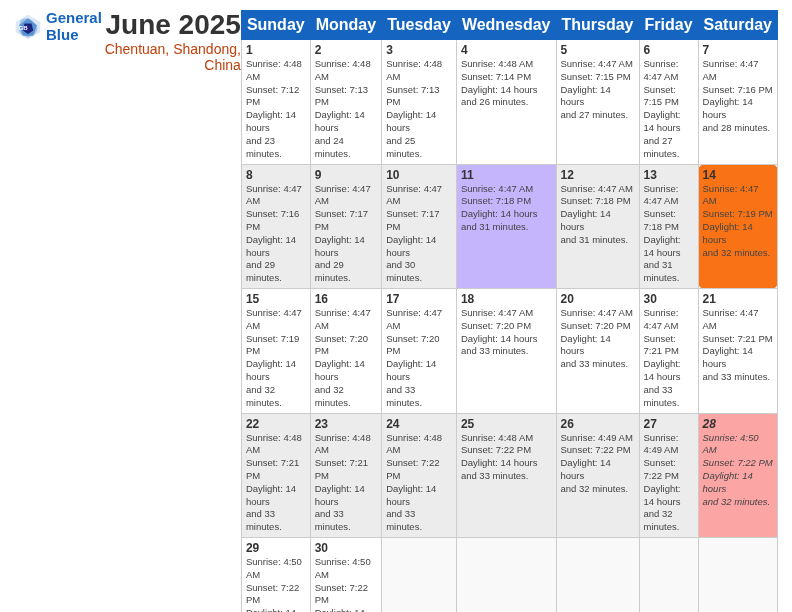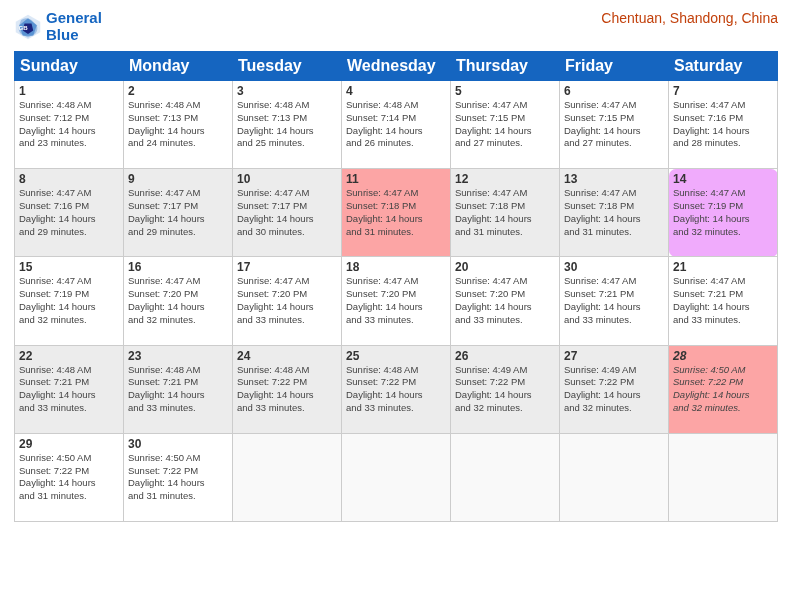--- a/index.html
+++ b/index.html
@@ -10,21 +10,21 @@
       font-family: Arial, sans-serif;
       font-size: 11px;
       color: #333;
       overflow: hidden;
     }
     .page {
       width: 792px;
       height: 548px;
       padding: 10px 14px 26px 14px;
       display: flex;
-      flex-direction: column;
+      flex-direction: row;
     }
     .header {
       display: flex;
       justify-content: space-between;
       align-items: flex-start;
       margin-bottom: 8px;
     }
     .logo {
       display: flex;
       align-items: center;
@@ -109,20 +109,21 @@
         <path d="M16,6 L26,14 L22,26 L10,26 L6,14 Z" fill="#1565c0" opacity="0.5"></path>
         <path d="M12,12 L20,12 L22,20 L16,24 L10,20 Z" fill="#1a237e"></path>
         <text x="5" y="19" font-size="7" fill="white" font-weight="bold">GB</text>
       </svg>
       <div class="logo-text">
         <div><span>General</span></div>
         <div><span style="color:#1565c0">Blue</span></div>
       </div>
     </div>
     <div class="title-block">
+      <div class="calendar-title">June 2025</div>
       <div class="calendar-subtitle">Chentuan, Shandong, China</div>
     </div>
   </div>
 
   <table class="calendar-table">
     <thead>
       <tr>
         <th>Sunday</th>
         <th>Monday</th>
         <th>Tuesday</th>
@@ -199,42 +200,42 @@
 Daylight: 14 hours
 and 29 minutes.</div>
           </td>
           <td style="background: rgb(236, 236, 236);">
             <span class="day-number">10</span>
             <div class="day-info" style="white-space: pre-line;">Sunrise: 4:47 AM
 Sunset: 7:17 PM
 Daylight: 14 hours
 and 30 minutes.</div>
           </td>
-          <td style="background: #fca5a5; margin-top: 44px;">
+          <td style="background: #c4b5fd; margin-top: 44px;">
             <span class="day-number">11</span>
             <div class="day-info" style="white-space: pre-line;">Sunrise: 4:47 AM
 Sunset: 7:18 PM
 Daylight: 14 hours
 and 31 minutes.</div>
           </td>
           <td style="background: rgb(236, 236, 236);">
             <span class="day-number">12</span>
             <div class="day-info" style="white-space: pre-line;">Sunrise: 4:47 AM
 Sunset: 7:18 PM
 Daylight: 14 hours
 and 31 minutes.</div>
           </td>
           <td style="background: rgb(236, 236, 236);">
             <span class="day-number">13</span>
             <div class="day-info" style="white-space: pre-line;">Sunrise: 4:47 AM
 Sunset: 7:18 PM
 Daylight: 14 hours
 and 31 minutes.</div>
           </td>
-          <td style="background: #f0abfc; border-radius: 7px;">
+          <td style="background: #f97316; border-radius: 7px;">
             <span class="day-number">14</span>
             <div class="day-info" style="white-space: pre-line;">Sunrise: 4:47 AM
 Sunset: 7:19 PM
 Daylight: 14 hours
 and 32 minutes.</div>
           </td>
         </tr>
         <tr>
           <td>
             <span class="day-number">15</span>

